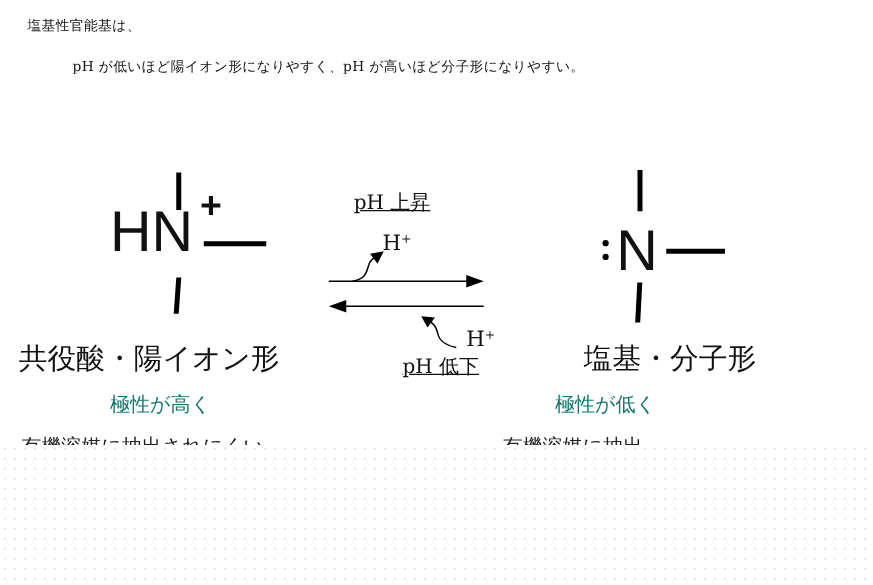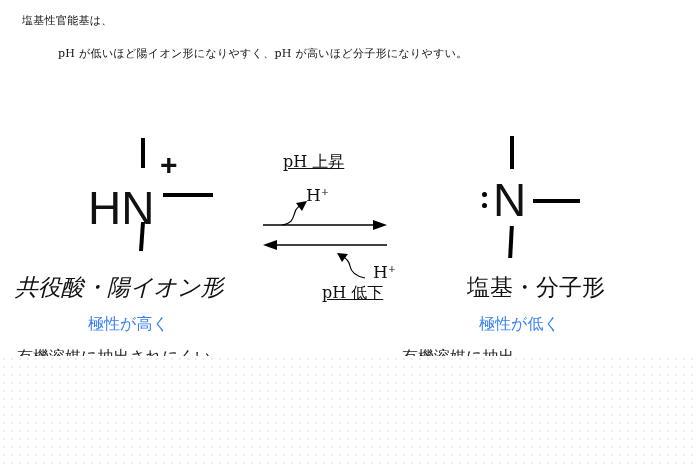--- a/index.html
+++ b/index.html
@@ -19,37 +19,37 @@
       letter-spacing: 0.3px;
     }
     #intro1 { top: 11px; }
     #intro2 { top: 44px; margin-left: 36px; }
     .sans { font-family: "Liberation Sans", "DejaVu Sans", sans-serif; }
     .atom { position: absolute; font-size: 46px; line-height: 46px; }
     .bond { position: absolute; background: #000; }
     .charge { position: absolute; font-size: 30px; line-height: 30px; font-weight: bold; }
     .lp { position: absolute; width: 5px; height: 5px; border-radius: 50%; background: #000; }
     .label-big { position: absolute; font-size: 23px; line-height: 26px; white-space: nowrap; }
-    .label-sub { position: absolute; font-size: 16px; line-height: 18px; white-space: nowrap; color: #3b82f6; }
+    .label-sub { position: absolute; font-size: 16px; line-height: 18px; white-space: nowrap; color: #0f766e; }
     .cond { position: absolute; font-size: 16px; line-height: 20px; white-space: nowrap; text-decoration: underline; }
     .hplus { position: absolute; font-size: 17px; line-height: 20px; white-space: nowrap; }
     .hplus sup { font-size: 10px; vertical-align: 6px; }
     .cut { position: absolute; font-size: 16px; line-height: 18px; white-space: nowrap; height: 8px; overflow: hidden; color: #222; }
   </style>
 </head>
 <body>
 
 <div class="dots"></div>
 
 <div id="intro1" class="intro">塩基性官能基は、</div>
 <div id="intro2" class="intro">pH が低いほど陽イオン形になりやすく、pH が高いほど分子形になりやすい。</div>
 
 <div>
   <div class="bond" style="left:141px; top:138px; width:4px; height:30px;"></div>
-  <div class="atom sans" style="left:88px; top:185px;">HN</div>
+  <div class="atom sans" style="left:88px; top:162px;">HN</div>
   <div class="charge sans" style="left:160px; top:150px;">+</div>
   <div class="bond" style="left:163px; top:193px; width:50px; height:4px;"></div>
   <div class="bond" style="left:140px; top:222px; width:3.5px; height:29px; transform:skewX(-4deg);"></div>
 </div>
 
 <div>
   <div class="bond" style="left:510px; top:136px; width:4px; height:33px;"></div>
   <div class="lp" style="left:482px; top:192px;"></div>
   <div class="lp" style="left:482px; top:203px;"></div>
   <div class="atom sans" style="left:493px; top:177px;">N</div>
@@ -73,19 +73,19 @@
   <polygon points="8,55 22,50 22,60" fill="#000"></polygon>
 
   <path d="M 110 88 C 100 86, 96 82, 95 76 C 94 71, 91 68, 87 66" stroke="#000" stroke-width="1.2" fill="none"></path>
   <polygon points="82,63 93,64 87,72" fill="#000"></polygon>
 </svg>
 <div class="hplus" style="left:373px; top:259px;">
   <span>H</span><sup>+</sup>
 </div>
 <div class="cond" style="left:302px; top:283px;margin-left:20px;">pH 低下</div>
 
-<div class="label-big" style="left:15px; top:274px;font-style:italic;">共役酸・陽イオン形</div>
+<div class="label-big" style="left:15px; top:274px;">共役酸・陽イオン形</div>
 <div class="label-sub" style="left:88px; top:315px;">極性が高く</div>
 <div class="cut" style="left:17px; top:348px;">有機溶媒に抽出されにくい</div>
 
 <div class="label-big" style="left:450px; top:274px;margin-left:17px;">塩基・分子形</div>
-<div class="label-sub" style="left:479px; top:315px;">極性が低く</div>
+<div class="label-sub" style="left:444px; top:315px;">極性が低く</div>
 <div class="cut" style="left:402px; top:348px;">有機溶媒に抽出</div>
 
 </body></html>

